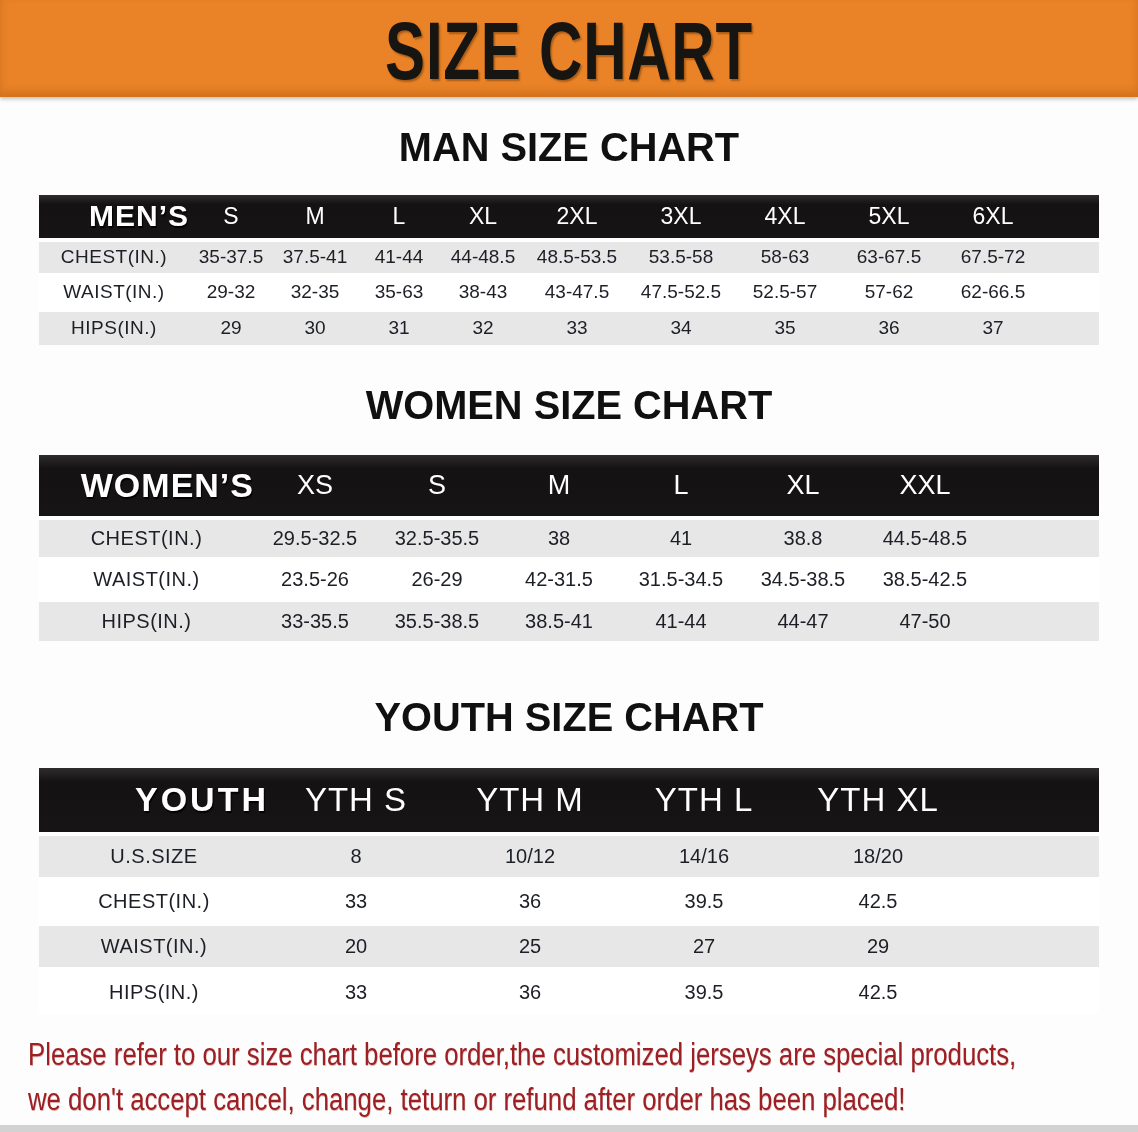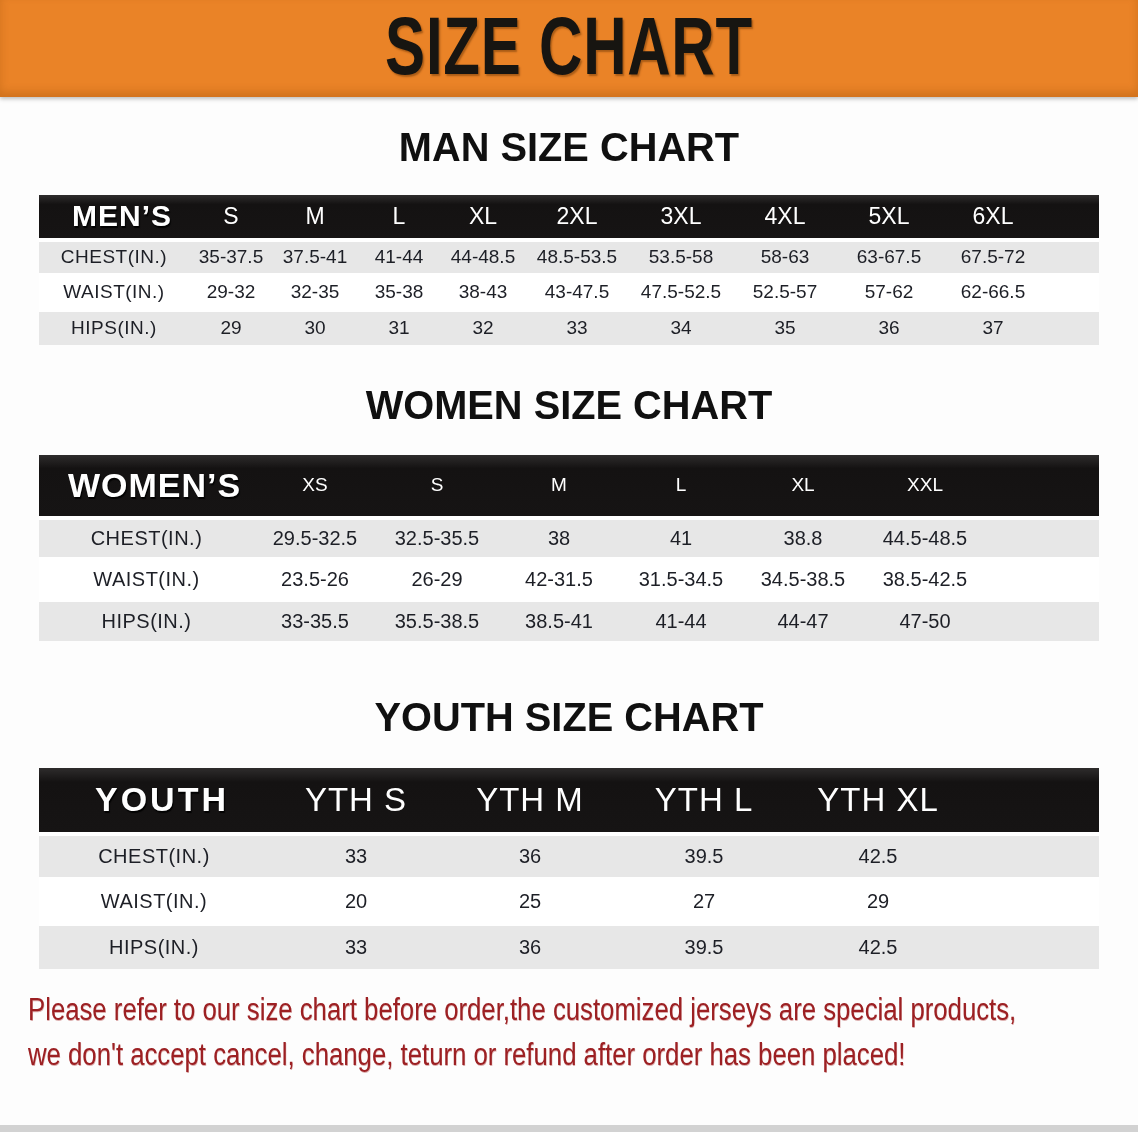--- a/index.html
+++ b/index.html
@@ -13,21 +13,21 @@
     background: #fdfdfd;
     position: relative;
     overflow: hidden;
   }
 
   
   .banner {
     height: 97px;
     background: #EA8327;
     display: flex;
-    align-items: flex-start;
+    align-items: flex-end;
     justify-content: center;
     box-shadow: inset 0 -5px 8px rgba(140,70,0,0.28), 0 2px 4px rgba(0,0,0,0.25);
   }
   .banner-title {
     font-size: 79px;
     font-weight: 700;
     color: #171511;
     letter-spacing: 1px;
     white-space: nowrap;
     transform: scaleX(0.76) scaleY(1.04);
@@ -56,21 +56,21 @@
     margin: 0 auto;
   }
   .size-table thead th {
     background: linear-gradient(180deg, #2e2c2c 0%, #141212 22%, #161414 100%);
     color: #ffffff;
     font-weight: 400;
     text-align: center;
     vertical-align: middle;
   }
   .size-table thead th.tbl-label {
-    text-align: center;
+    text-align: right;
     padding-left: 16px;
     font-weight: 700;
     letter-spacing: 1px;
     text-shadow: 1px 2px 1px rgba(0,0,0,0.9);
   }
   .size-table tbody td {
     text-align: center;
     vertical-align: middle;
     color: #1d1f26;
     border-top: 4px solid #ffffff;
@@ -78,21 +78,21 @@
   }
   .size-table tbody tr:nth-child(odd) td { background: #e7e7e7; }
   .size-table tbody td.row-label { letter-spacing: 0.5px; }
 
   
   .table-men thead th { height: 45px; font-size: 23px; }
   .table-men thead th.tbl-label { font-size: 30px; }
   .table-men tbody td { height: 35px; font-size: 19px; }
 
   
-  .table-women thead th { height: 63px; font-size: 19px; }
+  .table-women thead th { height: 63px; font-size: 27px; }
   .table-women thead th.tbl-label { font-size: 34px; }
   .table-women tbody td { height: 41px; font-size: 20px; }
 
   
   .table-youth thead th { height: 66px; font-size: 33px; letter-spacing: 1px; }
   .table-youth thead th.tbl-label { font-size: 34px; letter-spacing: 3px; margin-top: 40px; }
   .table-youth tbody td { height: 45px; font-size: 20px; }
 
   
   .disclaimer {
@@ -167,21 +167,21 @@
             <td>53.5-58</td>
             <td>58-63</td>
             <td>63-67.5</td>
             <td>67.5-72</td>
             <td class="filler"></td>
           </tr>
           <tr>
             <td class="row-label">WAIST(IN.)</td>
             <td>29-32</td>
             <td>32-35</td>
-            <td>35-38</td>
+            <td>35-63</td>
             <td>38-43</td>
             <td>43-47.5</td>
             <td>47.5-52.5</td>
             <td>52.5-57</td>
             <td>57-62</td>
             <td>62-66.5</td>
             <td class="filler"></td>
           </tr>
           <tr>
             <td class="row-label">HIPS(IN.)</td>
@@ -276,20 +276,28 @@
             <th class="tbl-label">YOUTH</th>
             <th>YTH S</th>
             <th>YTH M</th>
             <th>YTH L</th>
             <th>YTH XL</th>
             <th class="filler"></th>
           </tr>
         </thead>
         <tbody>
           <tr>
+            <td class="row-label">U.S.SIZE</td>
+            <td>8</td>
+            <td>10/12</td>
+            <td>14/16</td>
+            <td>18/20</td>
+            <td class="filler"></td>
+          </tr>
+          <tr>
             <td class="row-label">CHEST(IN.)</td>
             <td>33</td>
             <td>36</td>
             <td>39.5</td>
             <td>42.5</td>
             <td class="filler"></td>
           </tr>
           <tr>
             <td class="row-label">WAIST(IN.)</td>
             <td>20</td>

